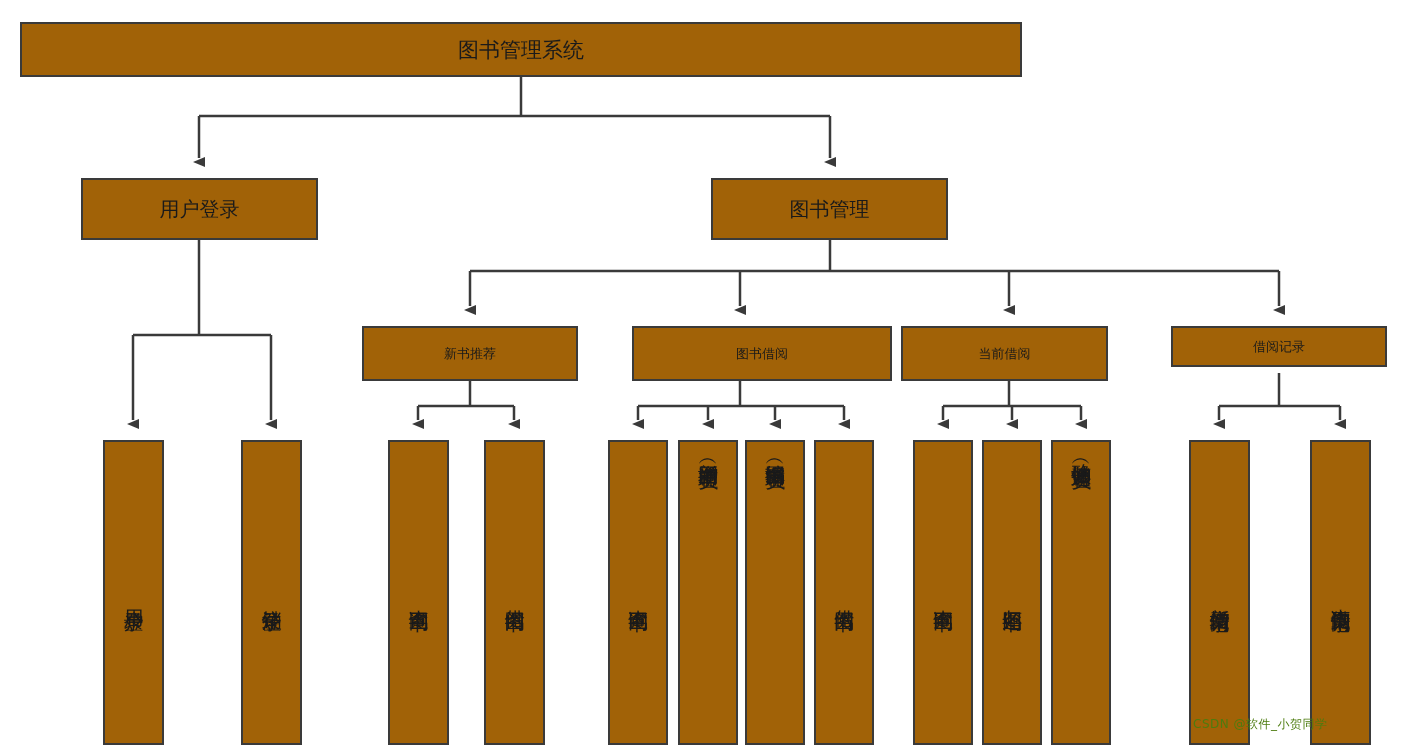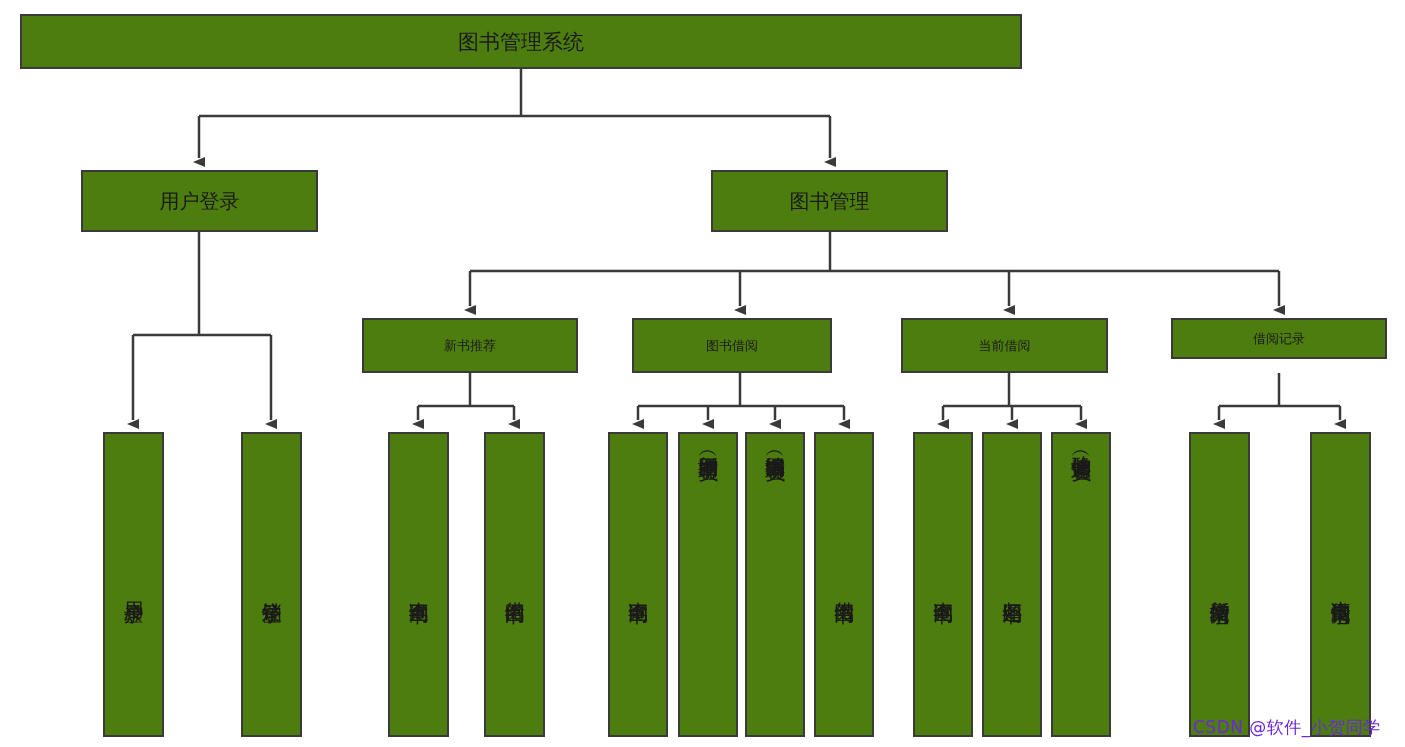--- a/index.html
+++ b/index.html
@@ -22,25 +22,26 @@
     left: 0;
     top: 0;
     width: 1405px;
     height: 747px;
     pointer-events: none;
   }
   .node {
     position: absolute;
     box-sizing: border-box;
     border: 2.5px solid #3a3a3a;
-    background: #4d7c0f;
+    background: #a16207;
     display: flex;
     align-items: center;
     justify-content: center;
     color: #1a1a1a;
+    margin-top: 8px;
   }
   .node.root {
     font-size: 21px;
   }
   .node.lvl2 {
     font-size: 20px;
   }
   .node.lvl3 {
     font-size: 13px;
   }
@@ -56,22 +57,22 @@
     line-height: 1.38;
     letter-spacing: 1px;
     white-space: nowrap;
     color: #1a1a1a;
   }
   .leaf-short .vtext {
     margin-top: 0;
   }
   .watermark {
     position: absolute;
-    font-size: 17px;
-    color: #6d28d9;
+    font-size: 12px;
+    color: #4d7c0f;
     white-space: nowrap;
     letter-spacing: 0.5px;
   }
 </style>
 </head>
 <body>
 
 <div id="canvas">
 
   <svg class="connectors" viewBox="0 0 1405 747" xmlns="http://www.w3.org/2000/svg">
@@ -131,21 +132,21 @@
   <div class="node lvl2" style="left:81px; top:170px; width:237px; height:62px;">
     <span>用户登录</span>
   </div>
   <div class="node lvl2" style="left:711px; top:170px; width:237px; height:62px;text-align:center;">
     <span>图书管理</span>
   </div>
 
   <div class="node lvl3" style="left:362px; top:318px; width:216px; height:55px;">
     <span>新书推荐</span>
   </div>
-  <div class="node lvl3" style="left:632px; top:318px; width:200px; height:55px;">
+  <div class="node lvl3" style="left:632px; top:318px; width:260px; height:55px;">
     <span>图书借阅</span>
   </div>
   <div class="node lvl3" style="left:901px; top:318px; width:207px; height:55px;">
     <span>当前借阅</span>
   </div>
   <div class="node lvl3" style="left:1171px; top:318px; width:216px; height:41px;">
     <span>借阅记录</span>
   </div>
 
   <div class="node leaf leaf-short" style="left:103px; top:432px; width:61px; height:305px; align-items:center;">

